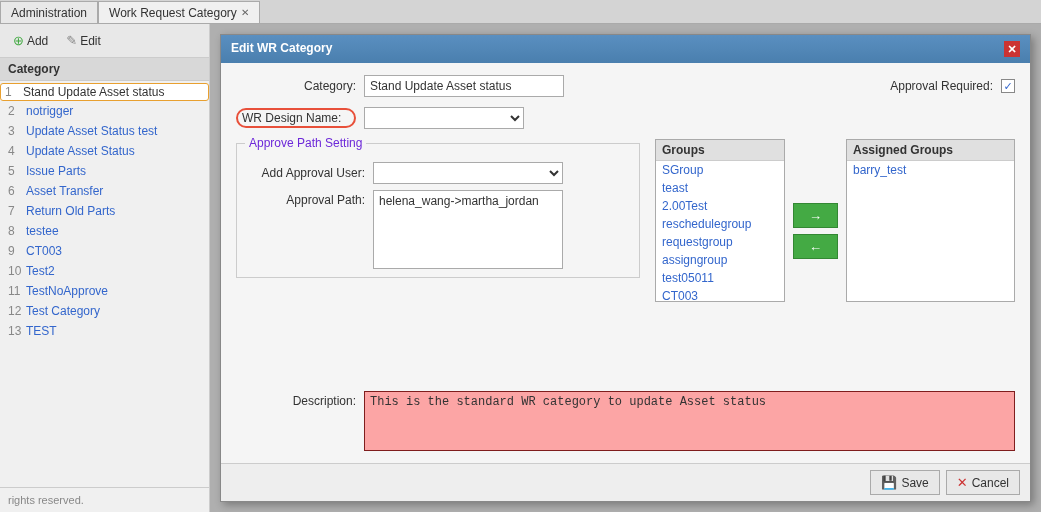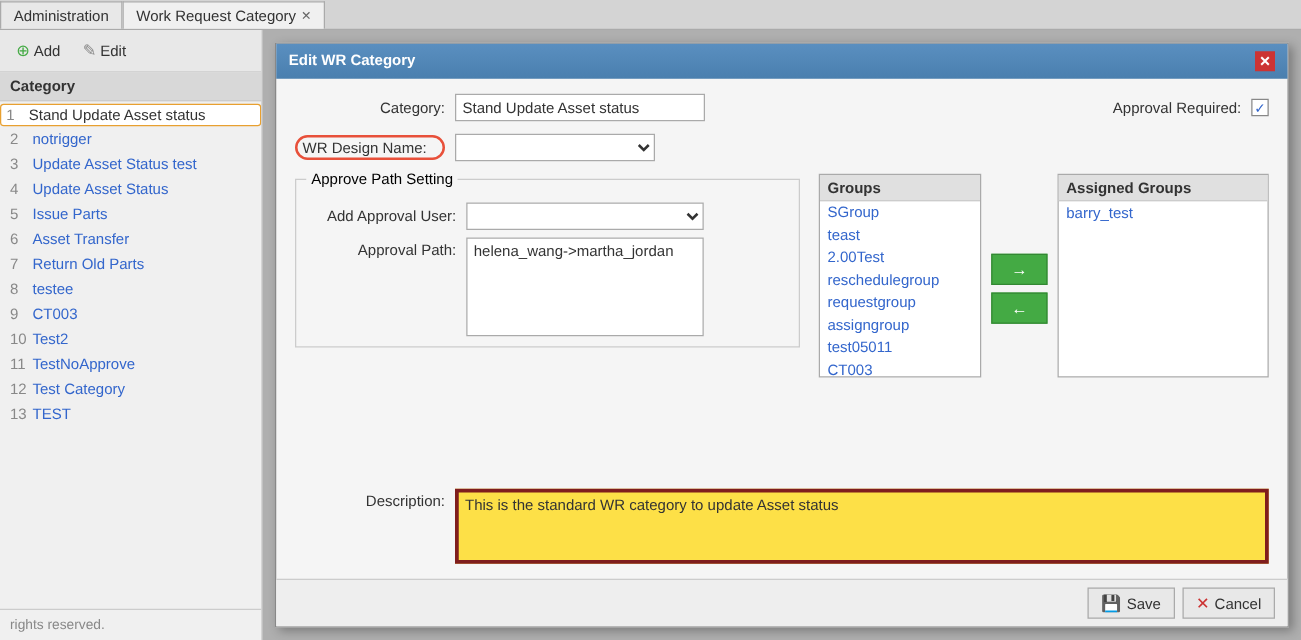--- a/index.html
+++ b/index.html
@@ -282,46 +282,47 @@
       padding: 8px;
       margin-top: 4px;
       position: relative;
     }
     .section-title {
       position: absolute;
       top: -8px;
       left: 8px;
       background: #f5f5f5;
       padding: 0 4px;
-      color: #000000;
+      color: #6d28d9;
     }
     .path-textarea {
       width: 100%;
       height: 79px;
       border: 1px solid #aaa;
       padding: 3px 5px;
       resize: none;
       background: white;
       color: #333;
     }
 
     
     .description-section {
       display: flex;
       gap: 8px;
       align-items: flex-start;
     }
     .desc-textarea {
       flex: 1;
       height: 70px;
-      border: 3px solid #7f1d1d;
+      border: 1px solid #7f1d1d;
       padding: 3px 5px;
       resize: none;
-      background: #fde047;
-      color: #333;
+      background: #fca5a5;
+      color: #333;
+      font-family: Liberation Mono, monospace;
     }
 
     
     .footer-btn {
       display: flex;
       align-items: center;
       gap: 4px;
       padding: 4px 10px;
       cursor: pointer;
       border: 1px solid #aaa;

